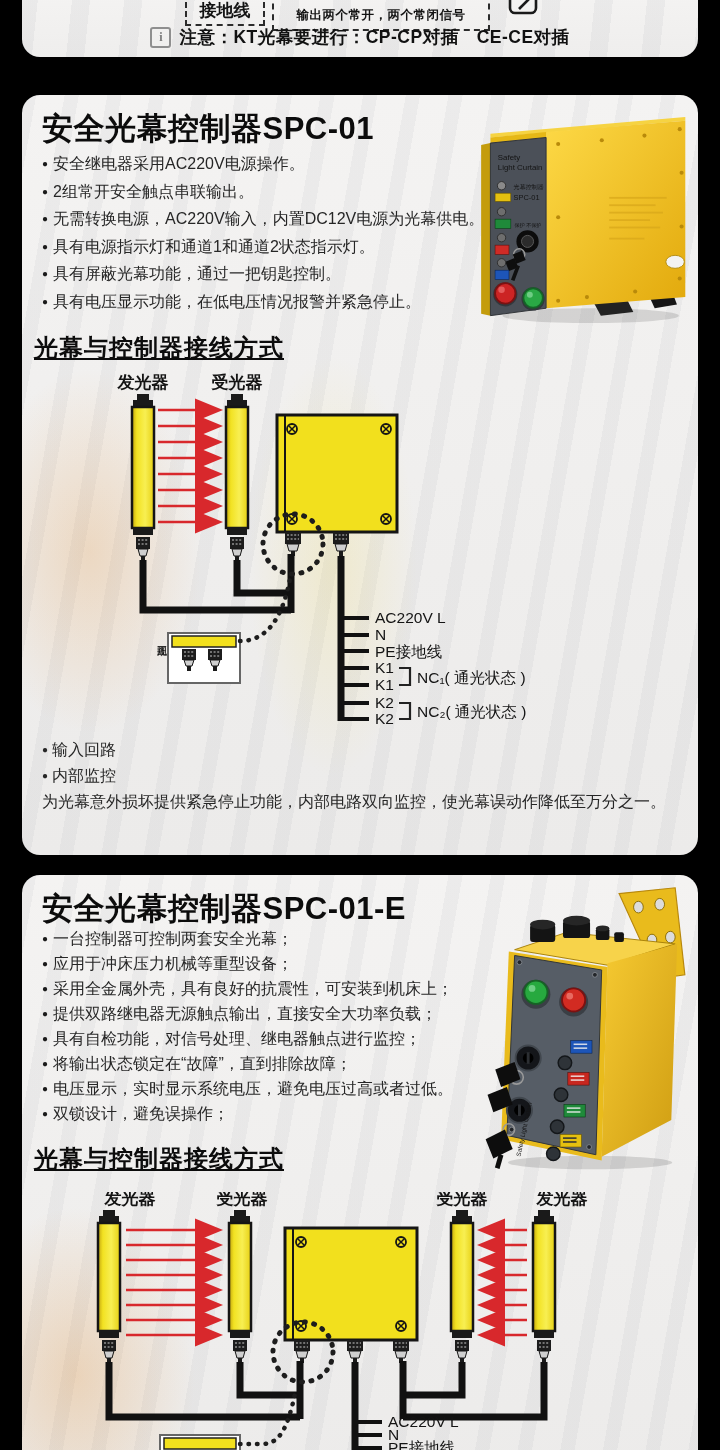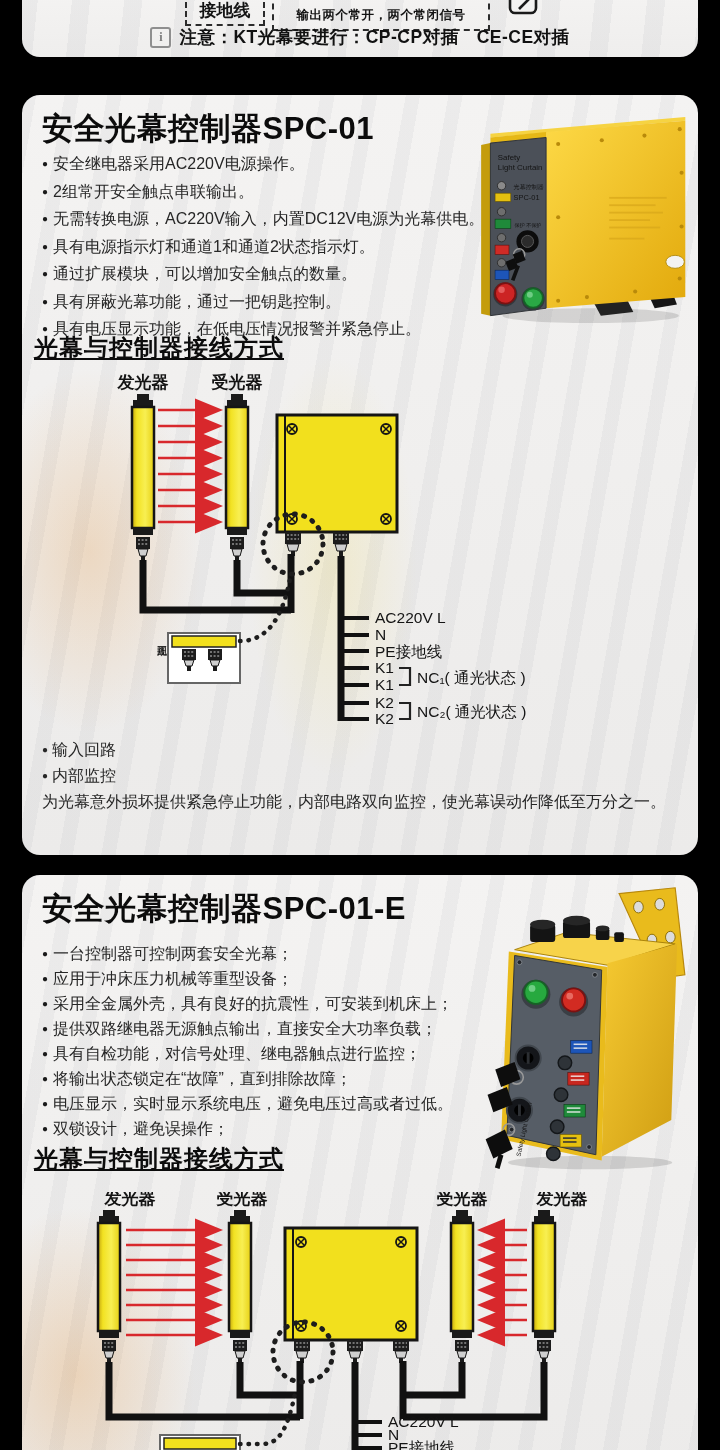--- a/index.html
+++ b/index.html
@@ -112,21 +112,20 @@
   </div>
 
   <div id="card1" class="card">
     <div class="big-title" style="top:13px;">安全光幕控制器SPC-01</div>
 
     <div class="bullets" style="top:56px;width:445px;">
       <div class="bl">安全继电器采用AC220V电源操作。</div>
       <div class="bl">2组常开安全触点串联输出。</div>
       <div class="bl">无需转换电源，AC220V输入，内置DC12V电源为光幕供电。</div>
       <div class="bl">具有电源指示灯和通道1和通道2状态指示灯。</div>
-      <div class="bl">通过扩展模块，可以增加安全触点的数量。</div>
       <div class="bl">具有屏蔽光幕功能，通过一把钥匙控制。</div>
       <div class="bl">具有电压显示功能，在低电压情况报警并紧急停止。</div>
     </div>
 
     <svg width="232" height="228" viewBox="0 0 250 228" style="position:absolute;left:448px;top:12px;">
       <ellipse cx="130" cy="216" rx="95" ry="8" fill="rgba(0,0,0,.12)"></ellipse>
       <polygon points="130,196 166,192 176,212 141,216" fill="#222"></polygon>
       <polygon points="190,188 216,185 223,204 199,208" fill="#151515"></polygon>
       <polygon points="22,24 232,6 232,2 22,20" fill="#f6d342"></polygon>
       <polygon points="82,18 232,6 232,196 82,208" fill="url(#gProd)"></polygon>
@@ -311,21 +310,21 @@
     <div class="features">
       <div class="feat-t">输入回路</div>
       <div class="feat-t">内部监控</div>
       <div class="feat-d">为光幕意外损坏提供紧急停止功能，内部电路双向监控，使光幕误动作降低至万分之一。</div>
     </div>
   </div>
 
   <div id="card2" class="card">
     <div class="big-title" style="top:13px;">安全光幕控制器SPC-01-E</div>
 
-    <div class="bullets" style="top:67px;width:448px;">
+    <div class="bullets" style="top:52px;width:448px;">
       <div class="bl">一台控制器可控制两套安全光幕；</div>
       <div class="bl">应用于冲床压力机械等重型设备；</div>
       <div class="bl">采用全金属外壳，具有良好的抗震性，可安装到机床上；</div>
       <div class="bl">提供双路继电器无源触点输出，直接安全大功率负载；</div>
       <div class="bl">具有自检功能，对信号处理、继电器触点进行监控；</div>
       <div class="bl">将输出状态锁定在“故障”，直到排除故障；</div>
       <div class="bl">电压显示，实时显示系统电压，避免电压过高或者过低。</div>
       <div class="bl">双锁设计，避免误操作；</div>
     </div>
 

